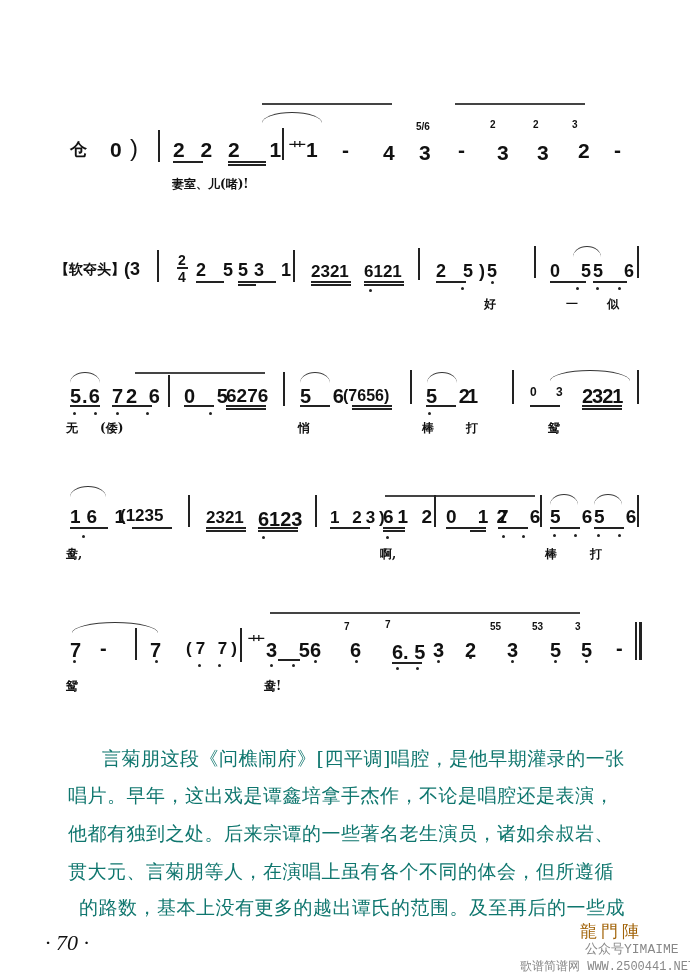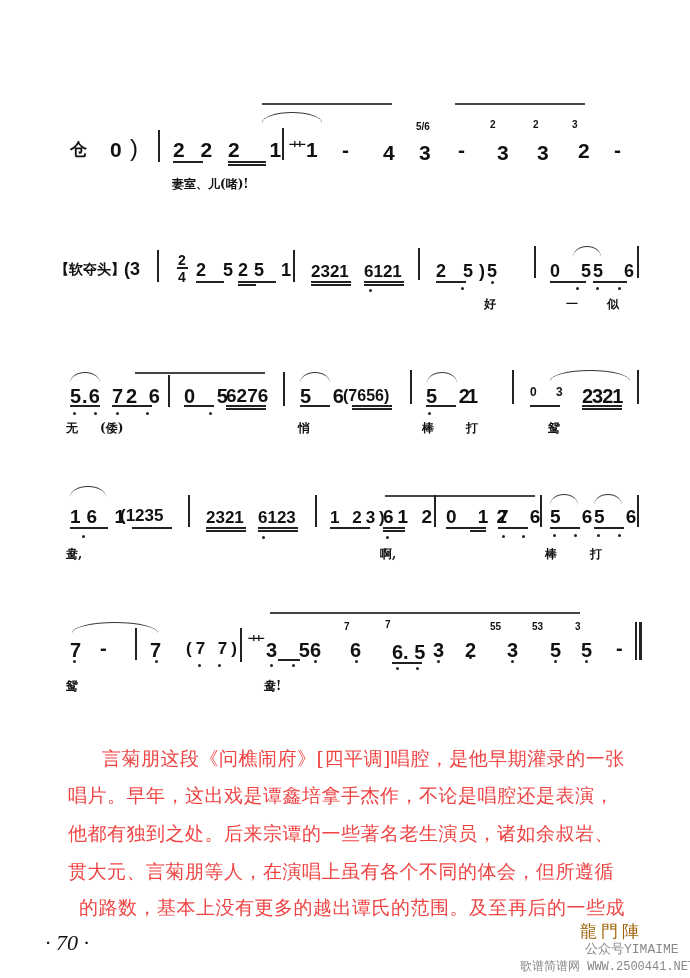--- a/index.html
+++ b/index.html
@@ -6,21 +6,21 @@
   body { width:690px; height:978px; background:#ffffff; position:relative; overflow:hidden;
          font-family:"DejaVu Sans", sans-serif; color:#111; }
   .n { position:absolute; font-family:"Liberation Sans", sans-serif; font-weight:bold; font-size:21px; line-height:1; }
   .lyric { position:absolute; font-family:"DejaVu Serif", serif; font-size:12px; line-height:1; font-weight:bold; }
   .bar { position:absolute; width:2px; background:#222; }
   .ul { position:absolute; height:1.5px; background:#222; }
   .dot { position:absolute; width:3px; height:3px; border-radius:50%; background:#222; }
   .slur { position:absolute; border-top:1.6px solid #333; border-radius:50% 50% 0 0 / 100% 100% 0 0; height:10px; }
   .line { position:absolute; height:1.5px; background:#444; }
   .grace { position:absolute; font-family:"Liberation Sans", sans-serif; font-weight:bold; font-size:10px; line-height:1; }
-  .para { position:absolute; left:102px; font-family:"DejaVu Serif", serif; font-size:19px; color:#ef4444; white-space:nowrap; letter-spacing:0.5px; }
+  .para { position:absolute; left:102px; font-family:"DejaVu Serif", serif; font-size:19px; color:#0f766e; white-space:nowrap; letter-spacing:0.5px; }
   .para2 { left:68px; }
   .pagenum { position:absolute; left:45px; top:930px; font-family:"Liberation Serif", serif; font-style:italic; font-size:22px; }
   .wm { position:absolute; color:#999; white-space:nowrap; }
 </style>
 </head>
 <body>
 
 <div>
   <div class="line" style="left:262px;top:103px;width:130px;"></div>
   <div class="line" style="left:455px;top:103px;width:130px;"></div>
@@ -54,21 +54,21 @@
 
 <div>
   <span class="lyric" style="left:55px;top:262px;font-size:14px;">【软夺头】</span>
   <span class="n" style="left:124px;top:260px;font-size:18px;">(3</span>
   <div class="bar" style="left:157px;top:250px;height:32px;"></div>
   <span class="n" style="left:178px;top:253px;font-size:14px;">2</span>
   <div class="ul" style="left:177px;top:267px;width:11px;"></div>
   <span class="n" style="left:178px;top:270px;font-size:14px;">4</span>
   <span class="n" style="left:196px;top:261px;font-size:18px;letter-spacing:6px;">2 5</span>
   <div class="ul" style="left:196px;top:281px;width:28px;"></div>
-  <span class="n" style="left:238px;top:261px;font-size:18px;letter-spacing:6px;">25 1</span>
+  <span class="n" style="left:238px;top:261px;font-size:18px;letter-spacing:6px;">53 1</span>
   <div class="ul" style="left:238px;top:281px;width:38px;"></div>
   <div class="ul" style="left:238px;top:284px;width:18px;"></div>
   <div class="bar" style="left:293px;top:250px;height:32px;"></div>
   <span class="n" style="left:311px;top:263px;font-size:17px;">2321</span>
   <div class="ul" style="left:311px;top:281px;width:40px;"></div>
   <div class="ul" style="left:311px;top:284px;width:40px;"></div>
   <span class="n" style="left:364px;top:263px;font-size:17px;">6121</span>
   <div class="ul" style="left:364px;top:281px;width:40px;"></div>
   <div class="ul" style="left:364px;top:284px;width:40px;"></div>
   <div class="dot" style="left:369px;top:289px;"></div>
@@ -147,21 +147,21 @@
   <div class="slur" style="left:594px;top:494px;width:28px;"></div>
   <span class="n" style="left:70px;top:507px;font-size:19px;letter-spacing:6px;">16 1</span>
   <div class="ul" style="left:70px;top:527px;width:38px;"></div>
   <div class="dot" style="left:82px;top:535px;"></div>
   <span class="n" style="left:120px;top:507px;font-size:17px;">(1235</span>
   <div class="ul" style="left:132px;top:527px;width:40px;"></div>
   <div class="bar" style="left:188px;top:495px;height:32px;"></div>
   <span class="n" style="left:206px;top:509px;font-size:17px;">2321</span>
   <div class="ul" style="left:206px;top:527px;width:40px;"></div>
   <div class="ul" style="left:206px;top:530px;width:40px;"></div>
-  <span class="n" style="left:258px;top:509px;font-size:17px;">6123</span>
+  <span class="n" style="left:258px;top:509px;font-size:20px;">6123</span>
   <div class="ul" style="left:258px;top:527px;width:40px;"></div>
   <div class="ul" style="left:258px;top:530px;width:40px;"></div>
   <div class="dot" style="left:262px;top:536px;"></div>
   <div class="bar" style="left:315px;top:495px;height:32px;"></div>
   <span class="n" style="left:330px;top:509px;font-size:17px;letter-spacing:4px;">1 23)</span>
   <div class="ul" style="left:330px;top:527px;width:40px;"></div>
   <span class="n" style="left:383px;top:507px;font-size:19px;letter-spacing:4px;">61 2</span>
   <div class="ul" style="left:383px;top:527px;width:22px;"></div>
   <div class="ul" style="left:383px;top:530px;width:22px;"></div>
   <div class="dot" style="left:386px;top:536px;"></div>

